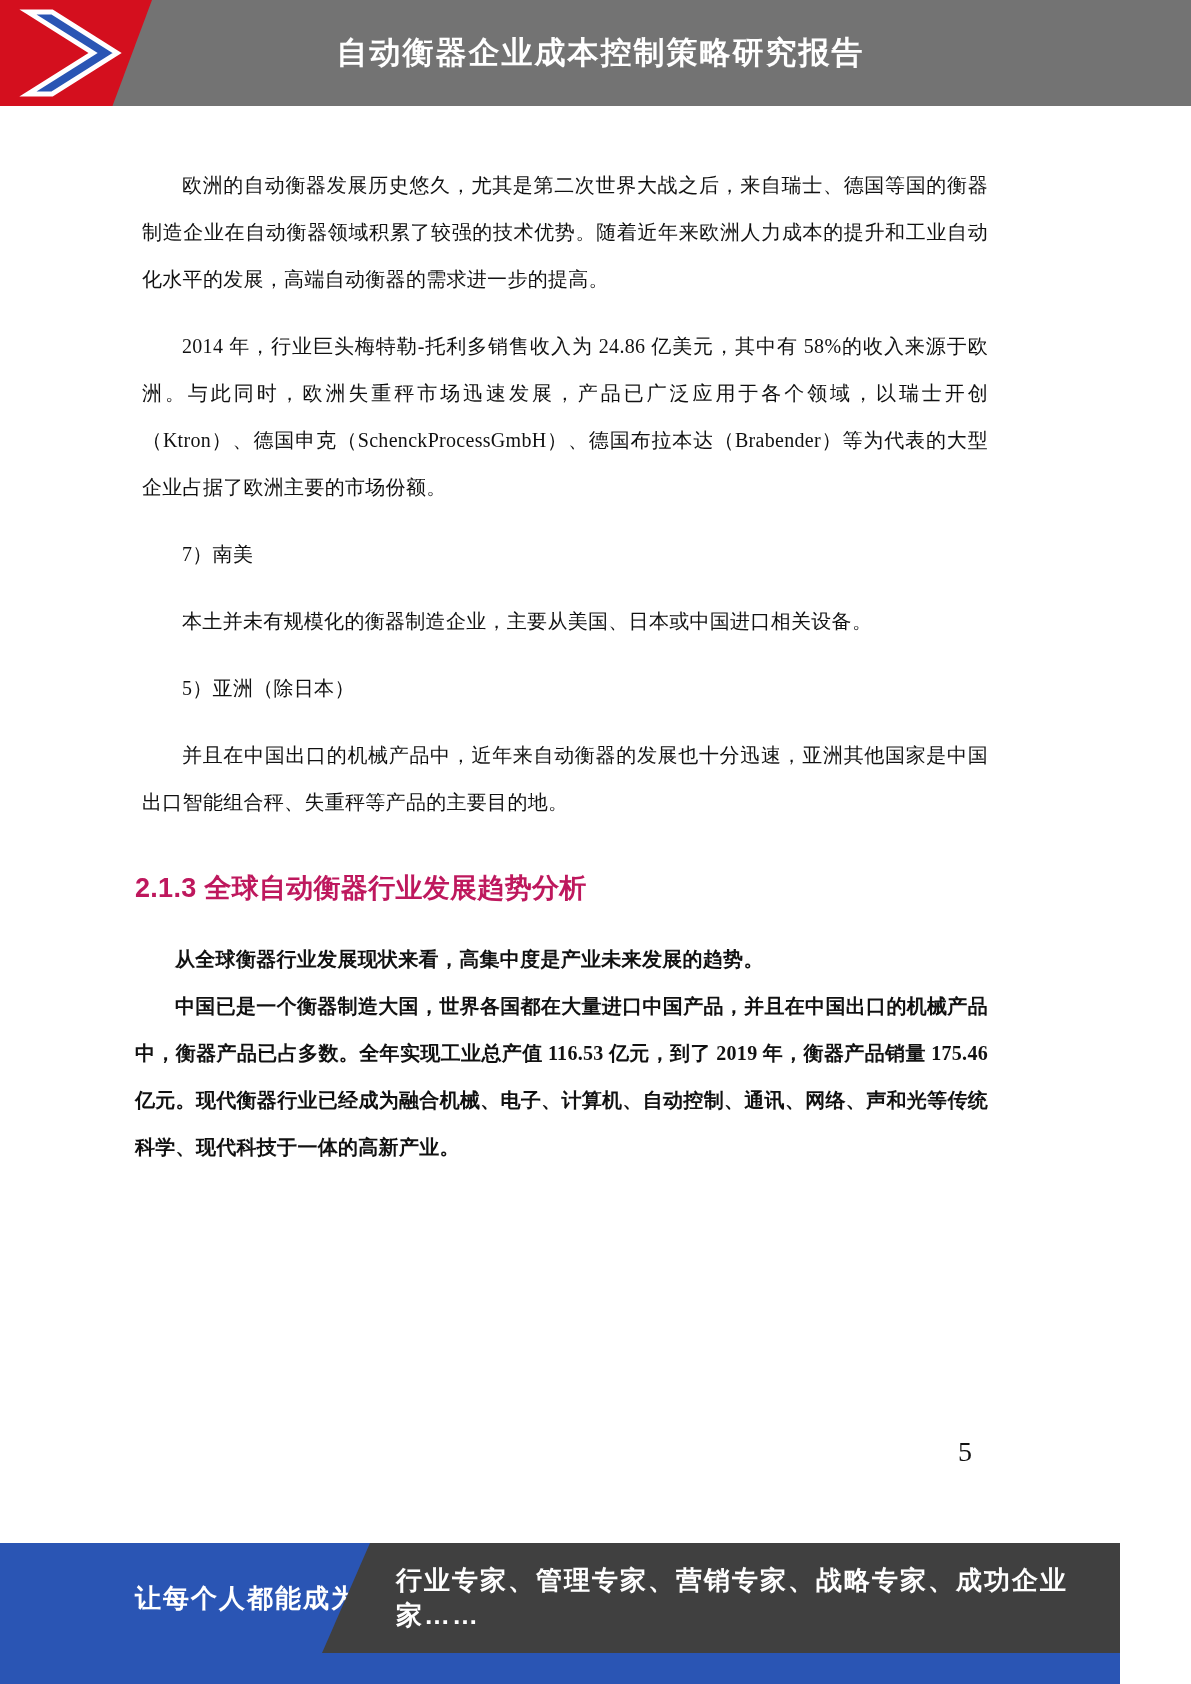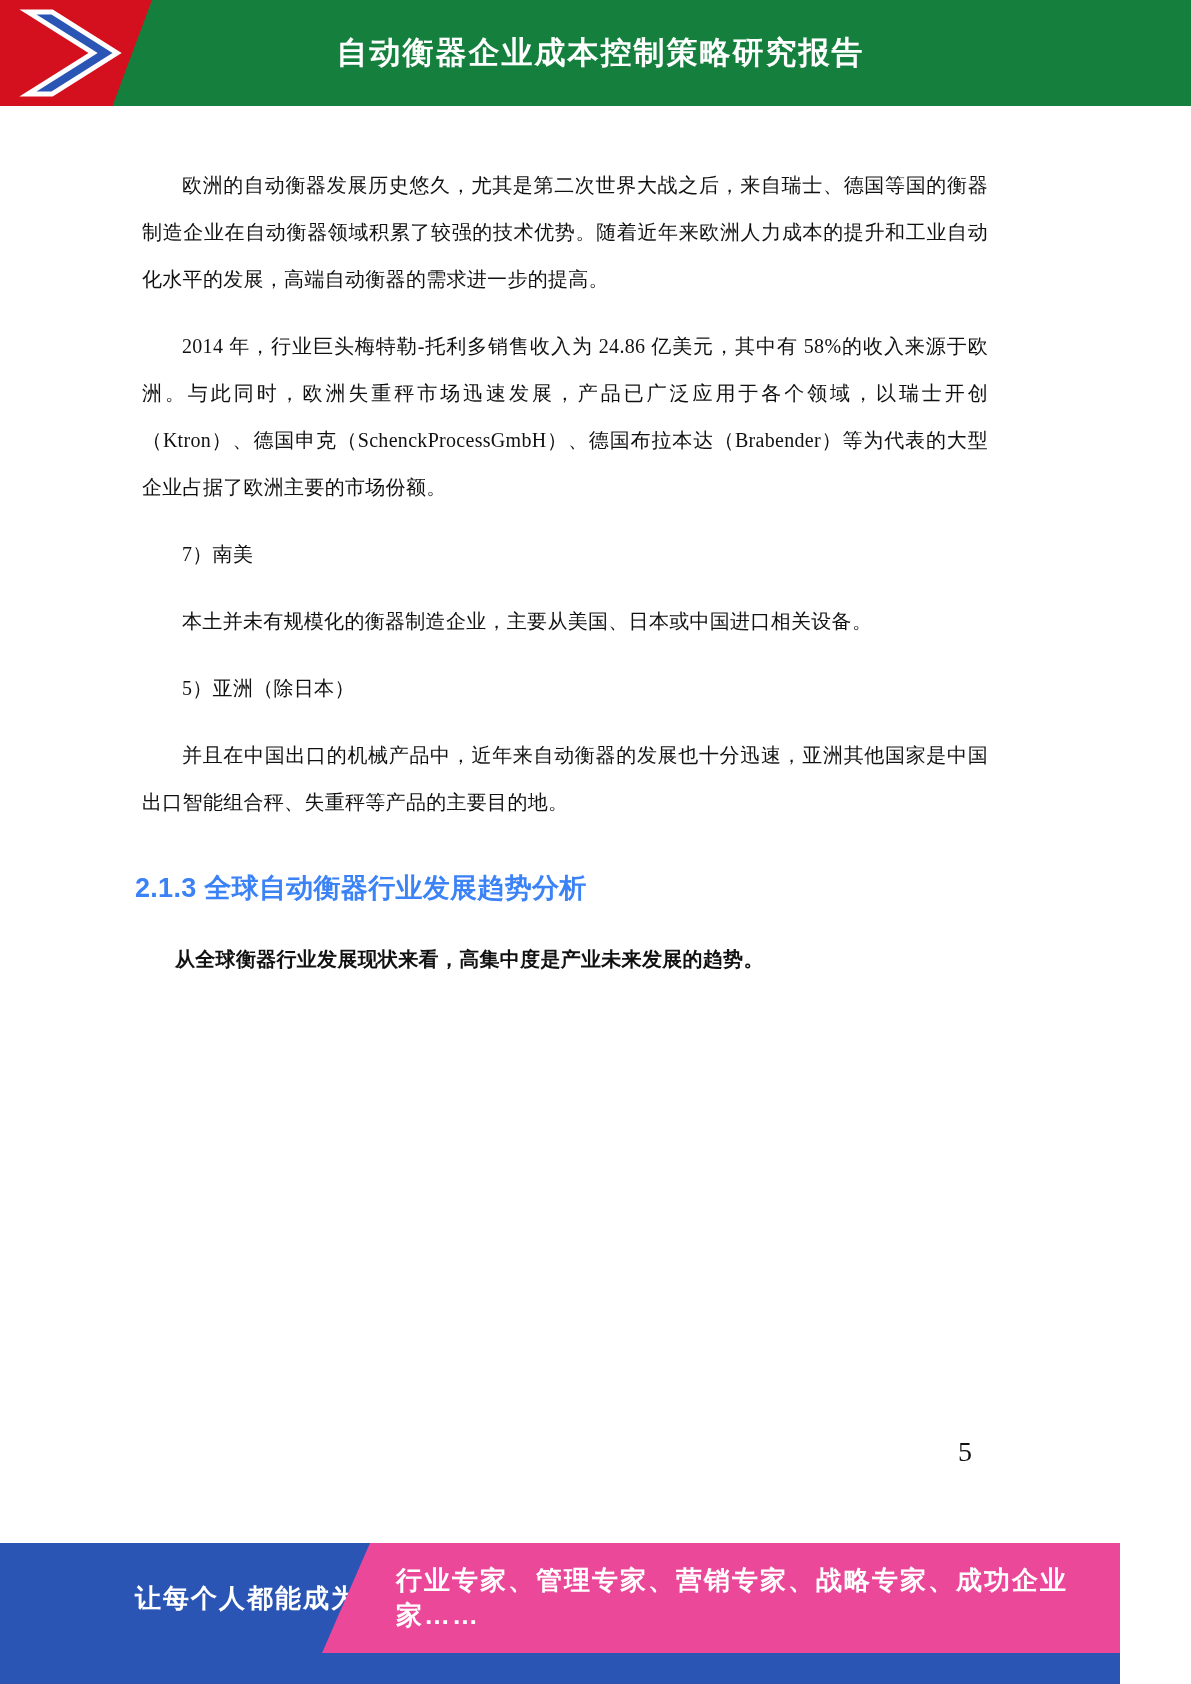--- a/index.html
+++ b/index.html
@@ -12,21 +12,21 @@
     font-family: "Liberation Serif", "DejaVu Serif", serif;
     color: #111111;
   }
 
   
   .header {
     position: absolute;
     top: 0; left: 0;
     width: 1191px;
     height: 106px;
-    background: #15803d;
+    background: #737373;
     display: flex;
     align-items: center;
     justify-content: center;
   }
   .header-title {
     color: #ffffff;
     font-size: 31px;
     font-weight: bold;
     font-family: "Liberation Sans", "DejaVu Sans", sans-serif;
     letter-spacing: 2px;
@@ -57,21 +57,21 @@
     letter-spacing: 0.3px;
   }
   .para {
     text-indent: 2em;
     margin: 0 0 20px 7px;
   }
   .section-heading {
     font-family: "Liberation Sans", "DejaVu Sans", sans-serif;
     font-weight: bold;
     font-size: 27px;
-    color: #3b82f6;
+    color: #be185d;
     text-indent: 0;
     margin: 44px 0 30px 0;
     line-height: 36px;
   }
   .para.tight { margin: 0; font-weight: bold; }
 
   
   .page-number {
     position: absolute;
     top: 1436px;
@@ -98,21 +98,21 @@
     color: #ffffff;
     font-size: 26px;
     font-weight: bold;
     font-family: "Liberation Sans", "DejaVu Sans", sans-serif;
     letter-spacing: 2px;
   }
   .footer-red {
     position: absolute;
     top: 0; left: 322px; right: 0;
     height: 110px;
-    background: #ec4899;
+    background: #404040;
     clip-path: polygon(48px 0, 100% 0, 100% 100%, 0 100%);
     display: flex;
     align-items: center;
     padding-left: 74px;
   }
   .footer-right-text {
     color: #ffffff;
     font-size: 26px;
     font-weight: bold;
     font-family: "Liberation Sans", "DejaVu Sans", sans-serif;
@@ -144,20 +144,21 @@
     <p class="para">本土并未有规模化的衡器制造企业，主要从美国、日本或中国进口相关设备。</p>
 
     <p class="para">5）亚洲（除日本）</p>
 
     <p class="para">并且在中国出口的机械产品中，近年来自动衡器的发展也十分迅速，亚洲其他国家是中国出口智能组合秤、失重秤等产品的主要目的地。</p>
 
     <h2 class="section-heading">2.1.3 全球自动衡器行业发展趋势分析</h2>
 
     <p class="para tight">从全球衡器行业发展现状来看，高集中度是产业未来发展的趋势。</p>
 
+    <p class="para tight">中国已是一个衡器制造大国，世界各国都在大量进口中国产品，并且在中国出口的机械产品中，衡器产品已占多数。全年实现工业总产值 116.53 亿元，到了 2019 年，衡器产品销量 175.46 亿元。现代衡器行业已经成为融合机械、电子、计算机、自动控制、通讯、网络、声和光等传统科学、现代科技于一体的高新产业。</p>
   </main>
 
   <div class="page-number">5</div>
 
   <footer class="footer">
     <div class="footer-left">
       <span>让每个人都能成为</span>
     </div>
     <div class="footer-red">
       <span class="footer-right-text">行业专家、管理专家、营销专家、战略专家、成功企业家……</span>

